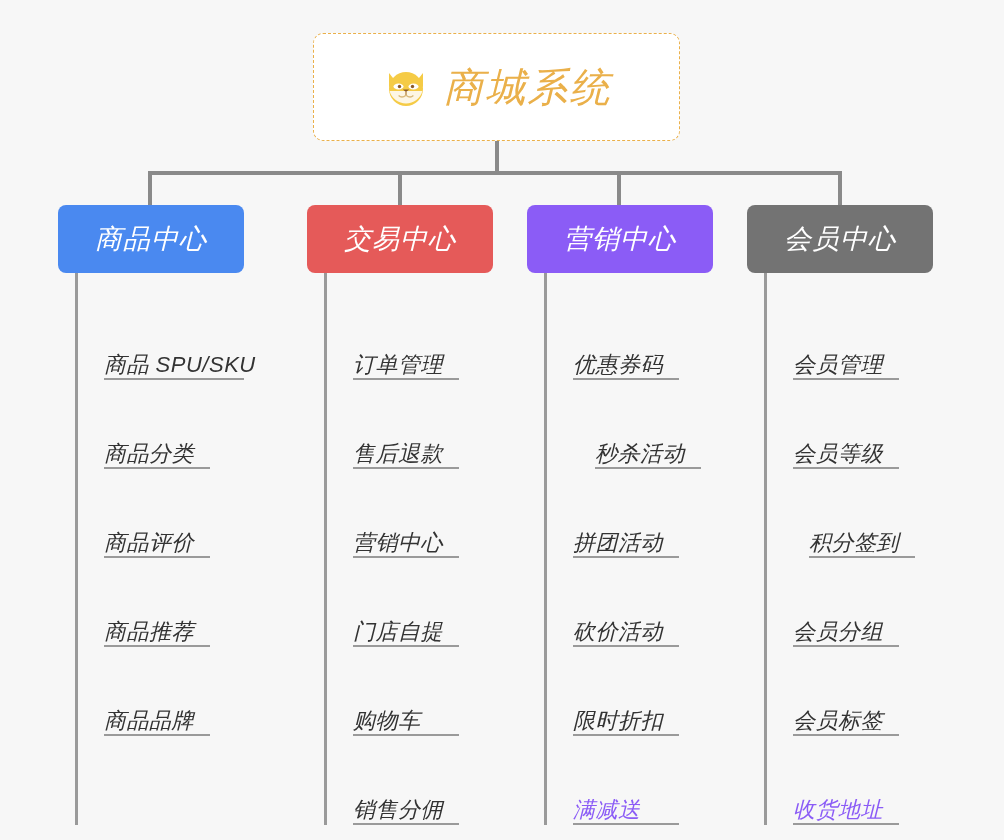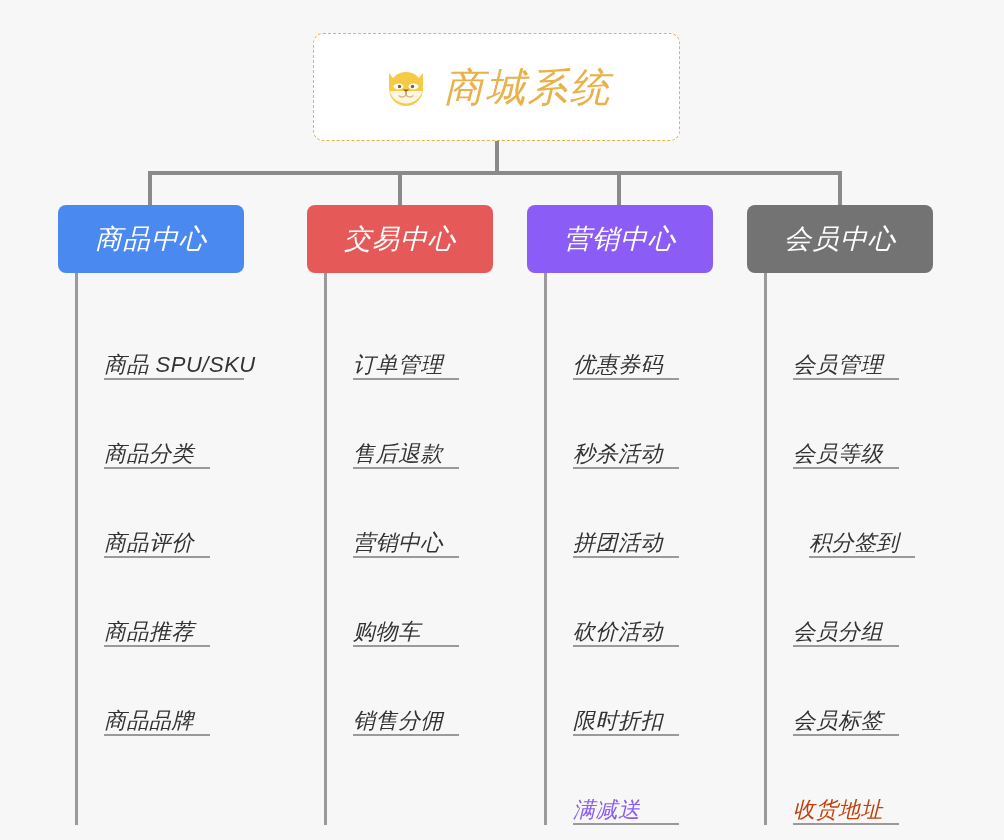--- a/index.html
+++ b/index.html
@@ -203,39 +203,42 @@
       <div class="leaf-item">
           <span class="leaf-label" style="border-bottom-color: rgb(154, 154, 154); color: rgb(51, 51, 51);">订单管理</span>
         </div>
       <div class="leaf-item">
           <span class="leaf-label" style="border-bottom-color: rgb(154, 154, 154); color: rgb(51, 51, 51);">售后退款</span>
         </div>
       <div class="leaf-item">
           <span class="leaf-label" style="border-bottom-color: rgb(154, 154, 154); color: rgb(51, 51, 51);">营销中心</span>
         </div>
       <div class="leaf-item">
+          <span class="leaf-label" style="border-bottom-color: rgb(154, 154, 154); color: rgb(51, 51, 51);">门店自提</span>
+        </div>
+      <div class="leaf-item">
           <span class="leaf-label" style="border-bottom-color: rgb(154, 154, 154); color: rgb(51, 51, 51);">购物车</span>
         </div>
       <div class="leaf-item">
           <span class="leaf-label" style="border-bottom-color: rgb(154, 154, 154); color: rgb(51, 51, 51);">销售分佣</span>
         </div>
     </div>
   </div>
 
   <div class="column c2">
     <div class="cat-box" style="background: #8b5cf6;">
       <span>营销中心</span>
     </div>
     <div class="leaf-list">
       <div class="spine" style="background: rgb(154, 154, 154); height: 552px;"></div>
       <div class="leaf-item">
           <span class="leaf-label" style="border-bottom-color: rgb(154, 154, 154); color: rgb(51, 51, 51);">优惠券码</span>
         </div>
       <div class="leaf-item">
-          <span class="leaf-label" style="border-bottom-color: rgb(154, 154, 154); color: rgb(51, 51, 51);">秒杀活动</span>
+          <span class="leaf-label" style="border-bottom-color: rgb(154, 154, 154); color: rgb(51, 51, 51); margin-left: 22px;">秒杀活动</span>
         </div>
       <div class="leaf-item">
           <span class="leaf-label" style="border-bottom-color: rgb(154, 154, 154); color: rgb(51, 51, 51);">拼团活动</span>
         </div>
       <div class="leaf-item">
           <span class="leaf-label" style="border-bottom-color: rgb(154, 154, 154); color: rgb(51, 51, 51);">砍价活动</span>
         </div>
       <div class="leaf-item">
           <span class="leaf-label" style="border-bottom-color: rgb(154, 154, 154); color: rgb(51, 51, 51);">限时折扣</span>
         </div>
@@ -260,18 +263,18 @@
       <div class="leaf-item">
           <span class="leaf-label" style="border-bottom-color: rgb(154, 154, 154); color: rgb(51, 51, 51); margin-left: 16px;">积分签到</span>
         </div>
       <div class="leaf-item">
           <span class="leaf-label" style="border-bottom-color: rgb(154, 154, 154); color: rgb(51, 51, 51);">会员分组</span>
         </div>
       <div class="leaf-item">
           <span class="leaf-label" style="border-bottom-color: rgb(154, 154, 154); color: rgb(51, 51, 51);">会员标签</span>
         </div>
       <div class="leaf-item">
-          <span class="leaf-label" style="border-bottom-color: rgb(154, 154, 154); color: #c2410c;">收货地址</span>
+          <span class="leaf-label" style="border-bottom-color: rgb(154, 154, 154); color: #8b5cf6;">收货地址</span>
         </div>
     </div>
   </div>
 
 </div>
 
 </body></html>

